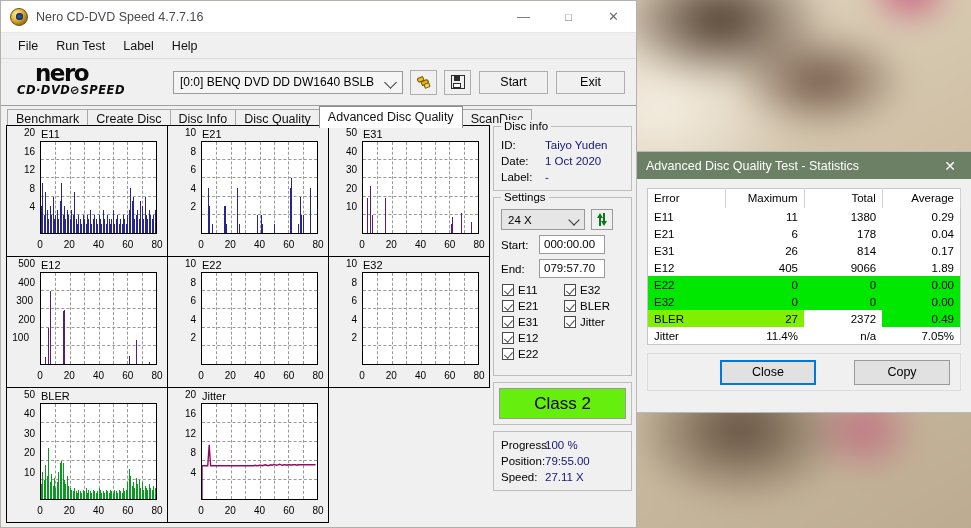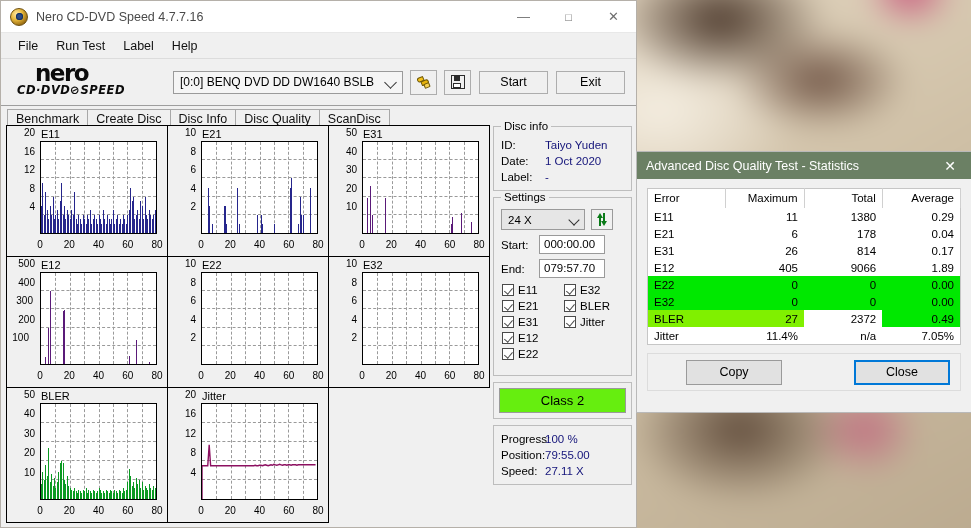--- a/index.html
+++ b/index.html
@@ -142,22 +142,22 @@
      font-size:11.5px;line-height:17px;padding-left:4px;color:#000;}
 
   .cbgrid{padding:6px 0 4px 8px;}
   .cbrow{display:flex;margin-bottom:4px;}
   .cbcell{width:62px;display:flex;align-items:center;font-size:11.5px;}
   .cb{width:12px;height:12px;border:1px solid #4a4a4a;background:#fff;margin-right:4px;
       position:relative;box-sizing:border-box;flex:none;}
   .cb::after{content:"";position:absolute;left:3px;top:0.5px;width:3.5px;height:7px;
      border-right:1.6px solid #4c4c4c;border-bottom:1.6px solid #4c4c4c;transform:rotate(40deg);}
 
-  .classbox{height:25px;background:#66ee0f;border:1px solid #9a9a9a;box-sizing:border-box;
-     display:flex;align-items:center;justify-content:center;font-size:13px;color:#000;}
+  .classbox{height:31px;background:#66ee0f;border:1px solid #9a9a9a;box-sizing:border-box;
+     display:flex;align-items:center;justify-content:center;font-size:17px;color:#000;}
   .classwrap{border:1px solid #bdbdbd;background:#f0f0f0;padding:5px;box-sizing:border-box;margin-bottom:6px;}
 
   
   #stats{position:absolute;left:637px;top:152px;width:334px;height:260px;z-index:9;
      background:#f0f0f0;box-shadow:0 0 0 1px #b9b9b9;}
   .st-title{height:27px;background:#6b8064;display:flex;align-items:center;}
   .st-title .t{color:#fff;font-size:12.5px;padding-left:9px;}
   .st-title .x{margin-left:auto;width:42px;height:27px;display:flex;align-items:center;
      justify-content:center;color:#fff;font-size:14px;}
   .st-body{padding:9px 10px 0 10px;}
@@ -226,20 +226,21 @@
     </div>
     <div class="tbtn">Start</div>
     <div class="tbtn">Exit</div>
   </div>
 
   <div class="tabstrip">
     <div class="tab">Benchmark</div>
     <div class="tab">Create Disc</div>
     <div class="tab">Disc Info</div>
     <div class="tab">Disc Quality</div>
+    <div class="tab active">Advanced Disc Quality</div>
     <div class="tab">ScanDisc</div>
   </div>
 
   <div class="content">
 
     <div class="charts" id="charts">
         <div class="cellwrap">
           <div class="chart">
             <div class="ctitle">E11</div>
             <div class="ylab">
@@ -902,16 +903,16 @@
           <tr>
             <td class="l">Jitter</td>
             <td>11.4%</td>
             <td>n/a</td>
             <td>7.05%</td>
           </tr>
         </tbody>
     </table>
   </div>
   <div class="st-foot">
+    <div class="sb close">Close</div>
     <div class="sb copy">Copy</div>
-    <div class="sb close">Close</div>
   </div>
 </div>
 
 </body></html>

